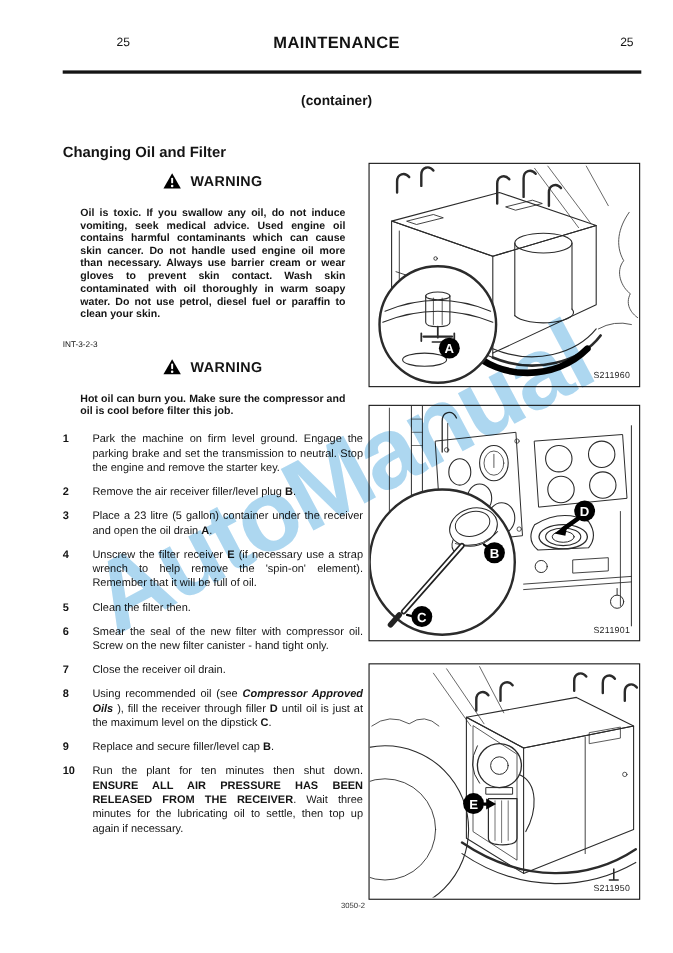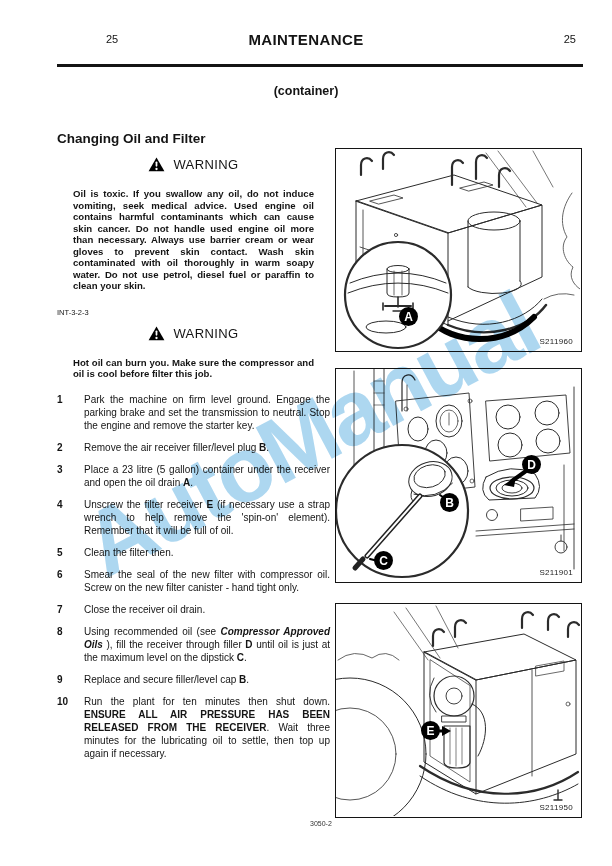--- a/index.html
+++ b/index.html
@@ -21,21 +21,21 @@
   .rule{position:absolute;left:57px;top:64px;width:526px;height:2.5px;background:#141414;}
 
   .sec-title{position:absolute;left:0;right:0;top:84px;text-align:center;
     font-weight:bold;font-size:12.5px;line-height:14px;}
 
   
   .left-col{position:absolute;left:57px;top:131px;width:273px;}
   .changing{font-size:13.5px;font-weight:bold;margin:0 0 11px 0;}
   .warn-head{display:flex;justify-content:center;align-items:center;gap:8px;margin:2px 0 6px 0;}
   .warn-head svg{width:17px;height:15px;display:block;}
-  .warn-label{font-weight:normal;font-size:13px;letter-spacing:.4px;}
+  .warn-label{font-weight:bold;font-size:13px;letter-spacing:.4px;}
   .warn-text{font-size:9.6px;font-weight:bold;line-height:11.5px;text-align:justify;margin:16px;}
   .int-code{font-size:7.5px;margin:3px 0 9px 0;}
   .warn2-gap{margin-bottom:13px;}
   .step{display:flex;margin-bottom:9px;font-size:10px;line-height:13px;}
   .step .num{width:27px;flex:none;font-weight:bold;}
   .step .txt{flex:1;text-align:justify;}
 
   
   .fig{position:absolute;left:335px;width:247px;border:1.6px solid #141414;
     background:#fff;overflow:hidden;box-sizing:border-box;}

